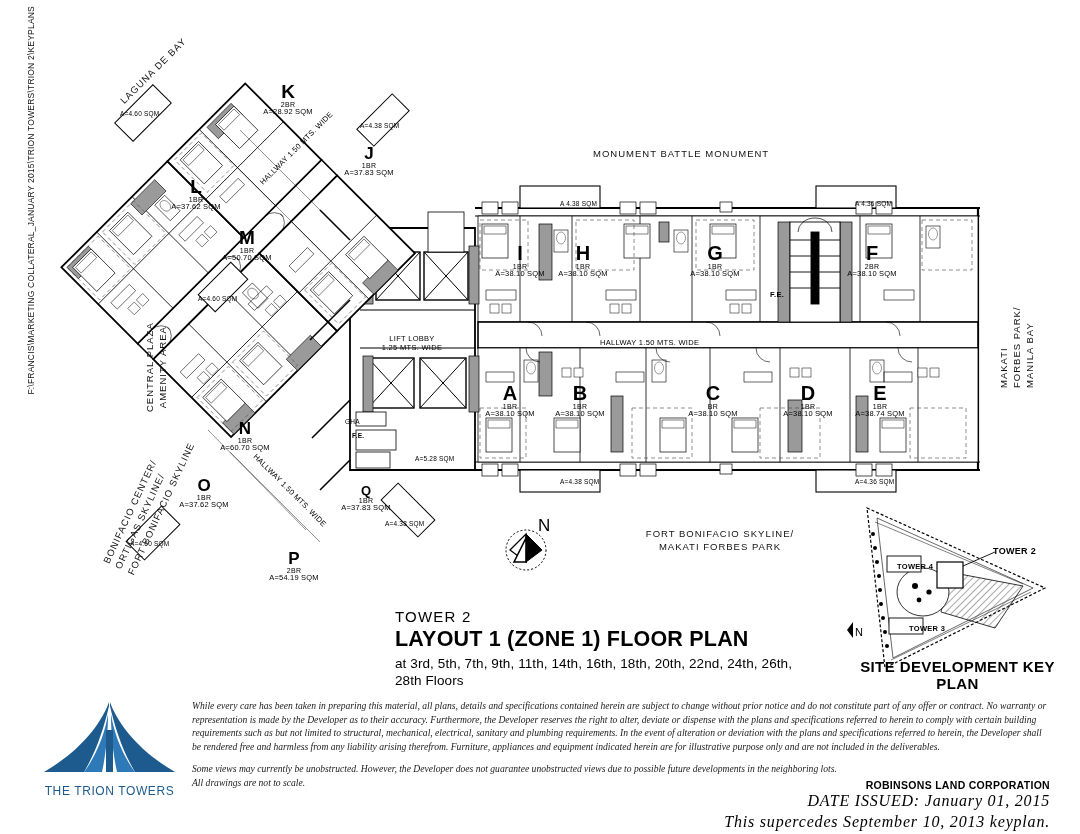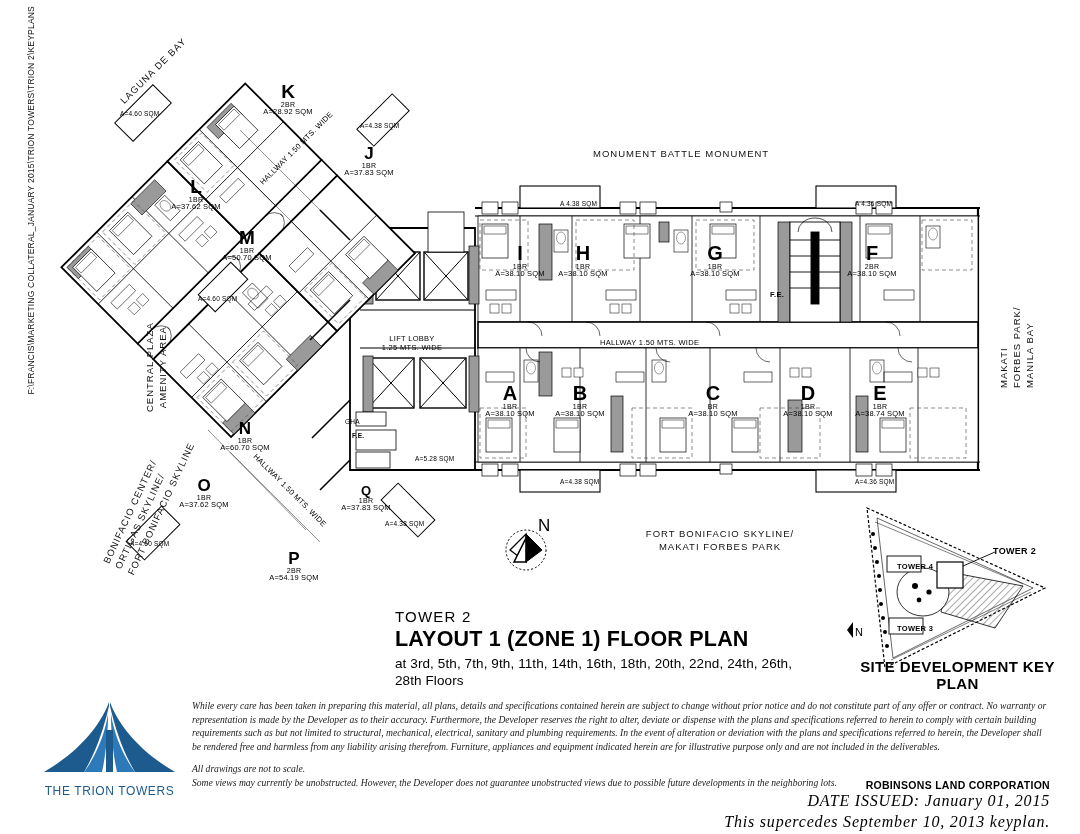--- a/index.html
+++ b/index.html
@@ -656,21 +656,21 @@
           <circle cx="40" cy="132" r="2"></circle>
         <circle cx="42" cy="146" r="2"></circle>
       </g>
 
       <g transform="translate(2,118)">
         <polygon points="6,4 6,20 0,12" fill="#000"></polygon>
         <text x="8" y="18" font-family="Liberation Sans, sans-serif" font-size="11" fill="#000">N</text>
       </g>
     </svg>
     <div class="abs kp-text" style="left:52px; top:62px;">TOWER 4</div>
-    <div class="abs kp-text" style="left:52px; top:124px;">TOWER 3</div>
+    <div class="abs kp-text" style="left:64px; top:124px;">TOWER 3</div>
     <div class="abs kp-text" style="left:148px; top:46px; font-size:9px;">TOWER 2</div>
     <div id="keyplan-title">SITE DEVELOPMENT KEY PLAN</div>
   </div>
 
   <div id="logo" class="abs">
     <svg width="175" height="80" viewBox="0 0 175 80">
       <g fill="#1d5a8e">
         <path d="M87,2 C80,22 60,50 22,72 L62,72 C74,52 82,28 87,6 Z"></path>
         <path d="M88,2 C95,22 115,50 153,72 L113,72 C101,52 93,28 88,6 Z"></path>
       </g>
@@ -679,22 +679,22 @@
         <path d="M89,14 C92,34 101,56 113,72 L95,72 C91,54 89,32 89,16 Z"></path>
       </g>
       <rect x="84" y="30" width="7" height="42" fill="#1d5a8e"></rect>
     </svg>
     <div id="logo-name">THE TRION TOWERS</div>
   </div>
 
   <div id="disclaimer" class="abs">
     <p class="disc-p">While every care has been taken in preparing this material, all plans, details and specifications contained herein are subject to change without prior notice and do not constitute part of any offer or contract. No warranty or representation is made by the Developer as to their accuracy. Furthermore, the Developer reserves the right to alter, deviate or dispense with the plans and specifications referred to herein to comply with certain building requirements such as but not limited to structural, mechanical, electrical, sanitary and plumbing requirements. In the event of alteration or deviation with the plans and specifications referred to herein, the Developer shall be rendered free and harmless from any liability arising therefrom. Furniture, appliances and equipment indicated herein are for illustrative purpose only and are not included in the deliverables.</p>
     <div class="disc-gap"></div>
+    <p class="disc-p">Some views may currently be unobstructed. However, the Developer does not guarantee unobstructed views due to possible future developments in the neighboring lots.</p>
     <p class="disc-p">All drawings are not to scale.</p>
-    <p class="disc-p">Some views may currently be unobstructed. However, the Developer does not guarantee unobstructed views due to possible future developments in the neighboring lots.</p>
   </div>
 
   <div id="corp-block">
     <div id="corp-name">ROBINSONS LAND CORPORATION</div>
     <div class="corp-date">DATE ISSUED: January 01, 2015</div>
     <div class="corp-date">This supercedes September 10, 2013 keyplan.</div>
   </div>
 
 </div>
 

